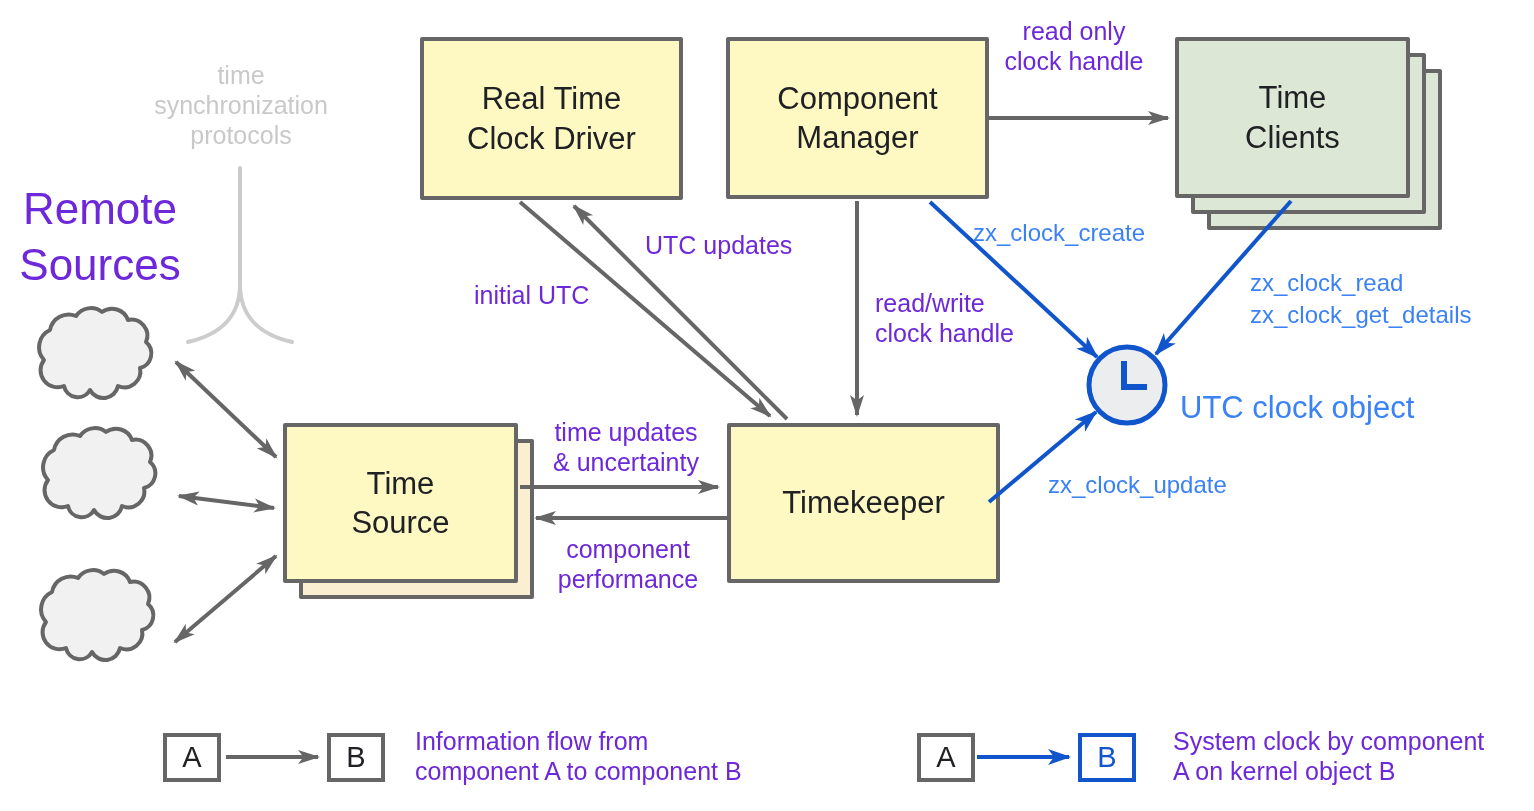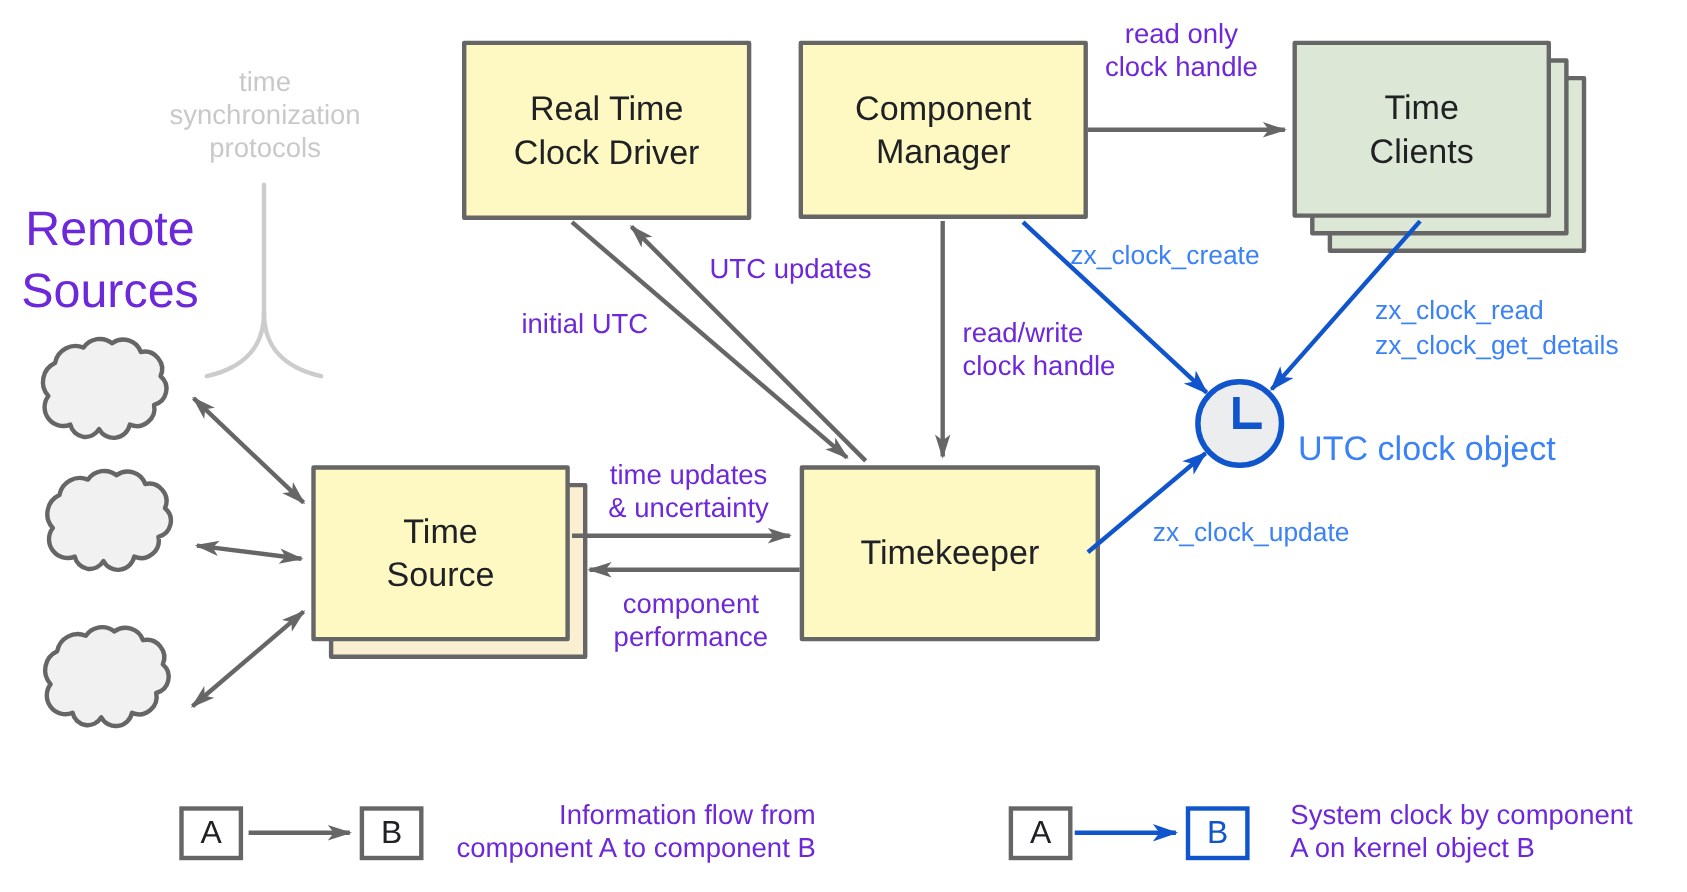--- a/index.html
+++ b/index.html
@@ -86,21 +86,21 @@
 
   <div class="lbl blue" style="left:1048px;top:471px;font-size:24px;">zx_clock_update</div>
 
   <div class="lbl center" style="left:540px;top:534px;width:176px;">component
 performance</div>
 
   <div class="lbl blue big" style="left:1180px;top:389px;">UTC clock object</div>
 
   <div class="legend-box" style="left:163px;top:733px;">A</div>
   <div class="legend-box" style="left:327px;top:733px;">B</div>
-  <div class="lbl" style="left:415px;top:726px;text-align:right;">Information flow from
+  <div class="lbl" style="left:415px;top:726px;">Information flow from
 component A to component B</div>
 
   <div class="legend-box" style="left:917px;top:733px;">A</div>
   <div class="legend-box blue" style="left:1078px;top:733px;">B</div>
   <div class="lbl" style="left:1173px;top:726px;">System clock by component
 A on kernel object B</div>
 
   <svg id="shapes" width="1534" height="811" viewBox="0 0 1534 811">
     <defs>
       <marker id="gh" markerUnits="userSpaceOnUse" markerWidth="26" markerHeight="18" refX="21" refY="8" orient="auto-start-reverse">

